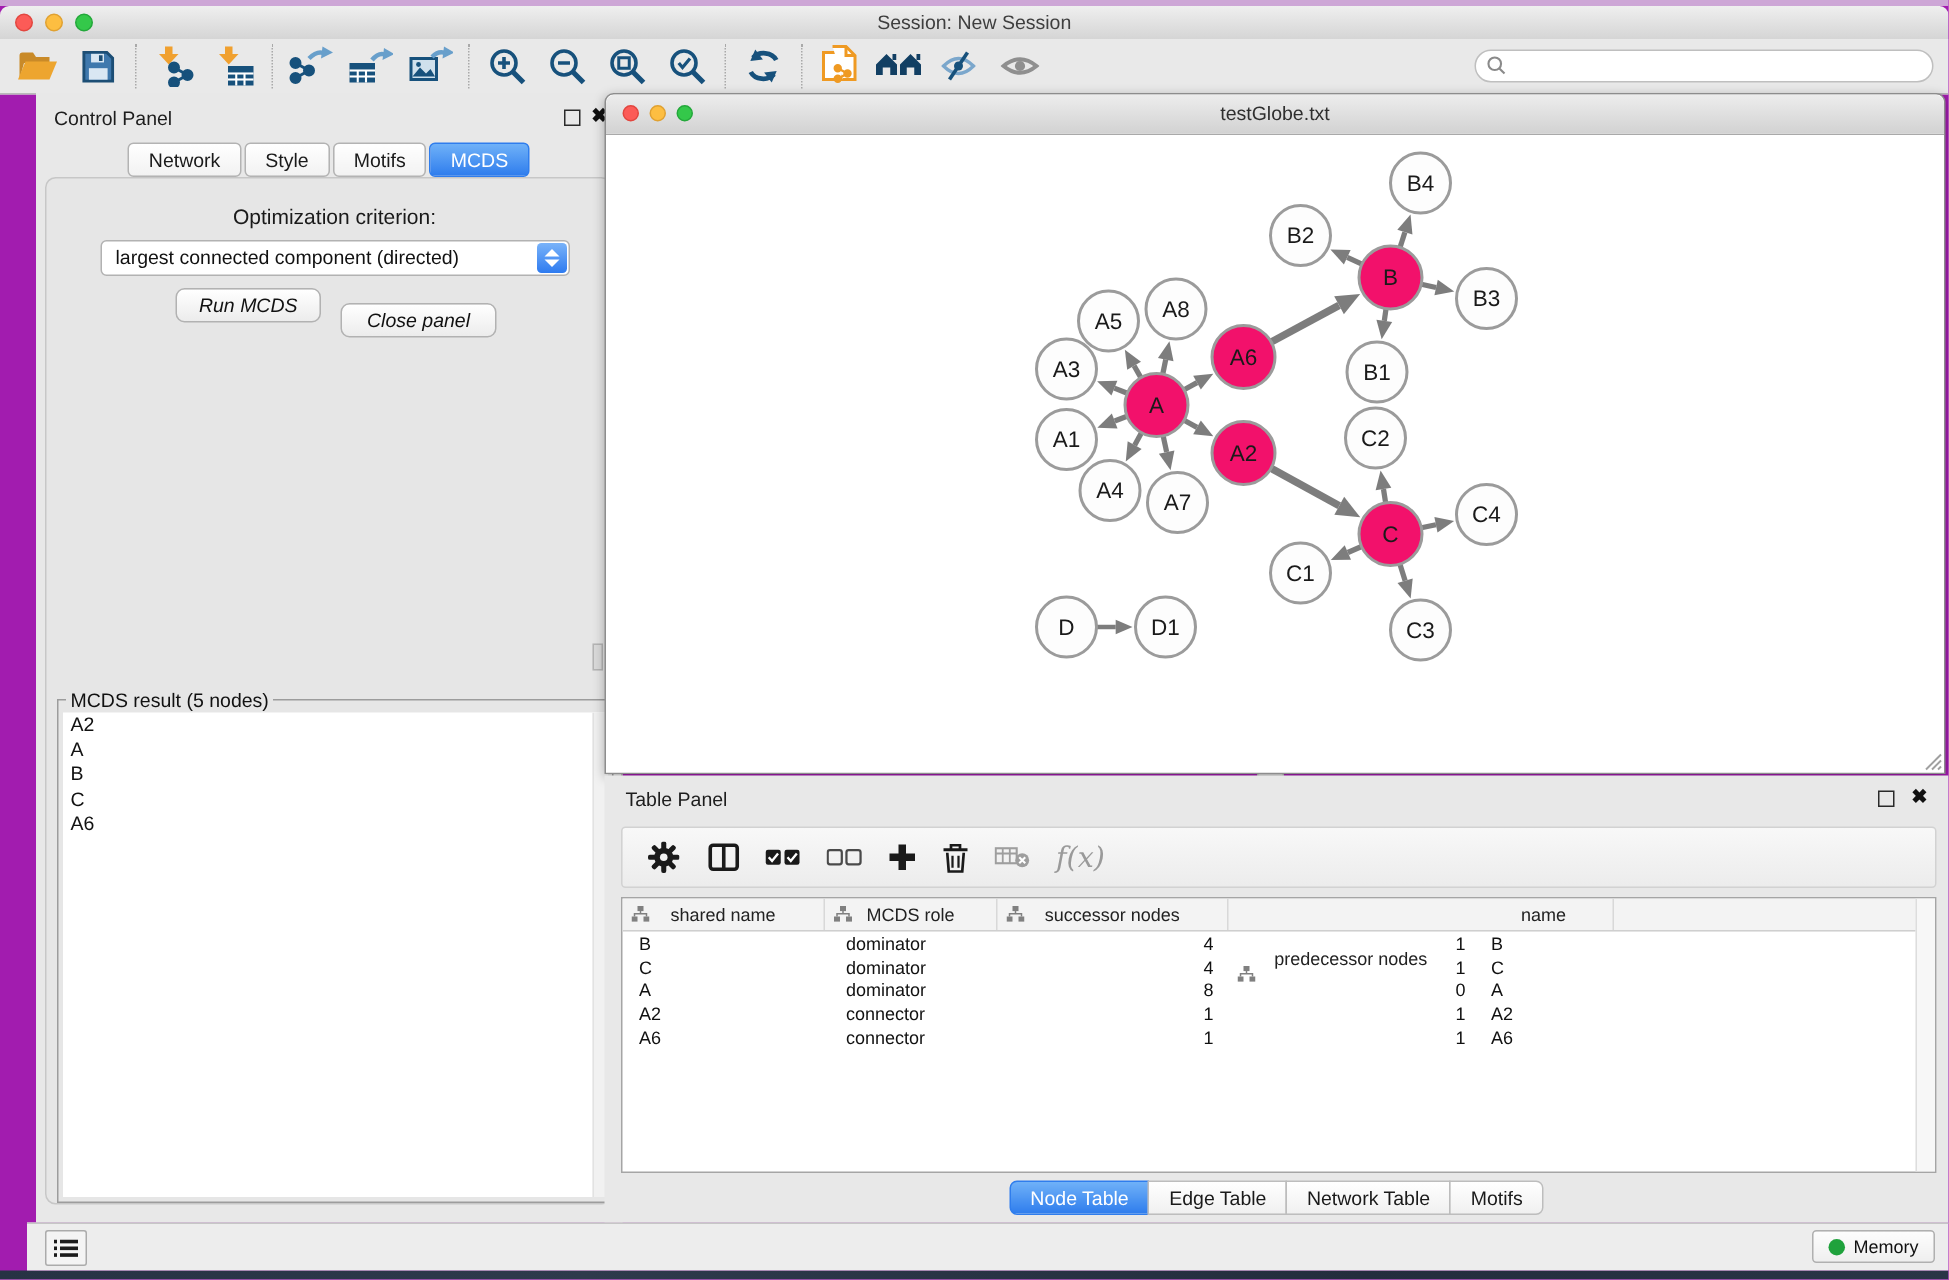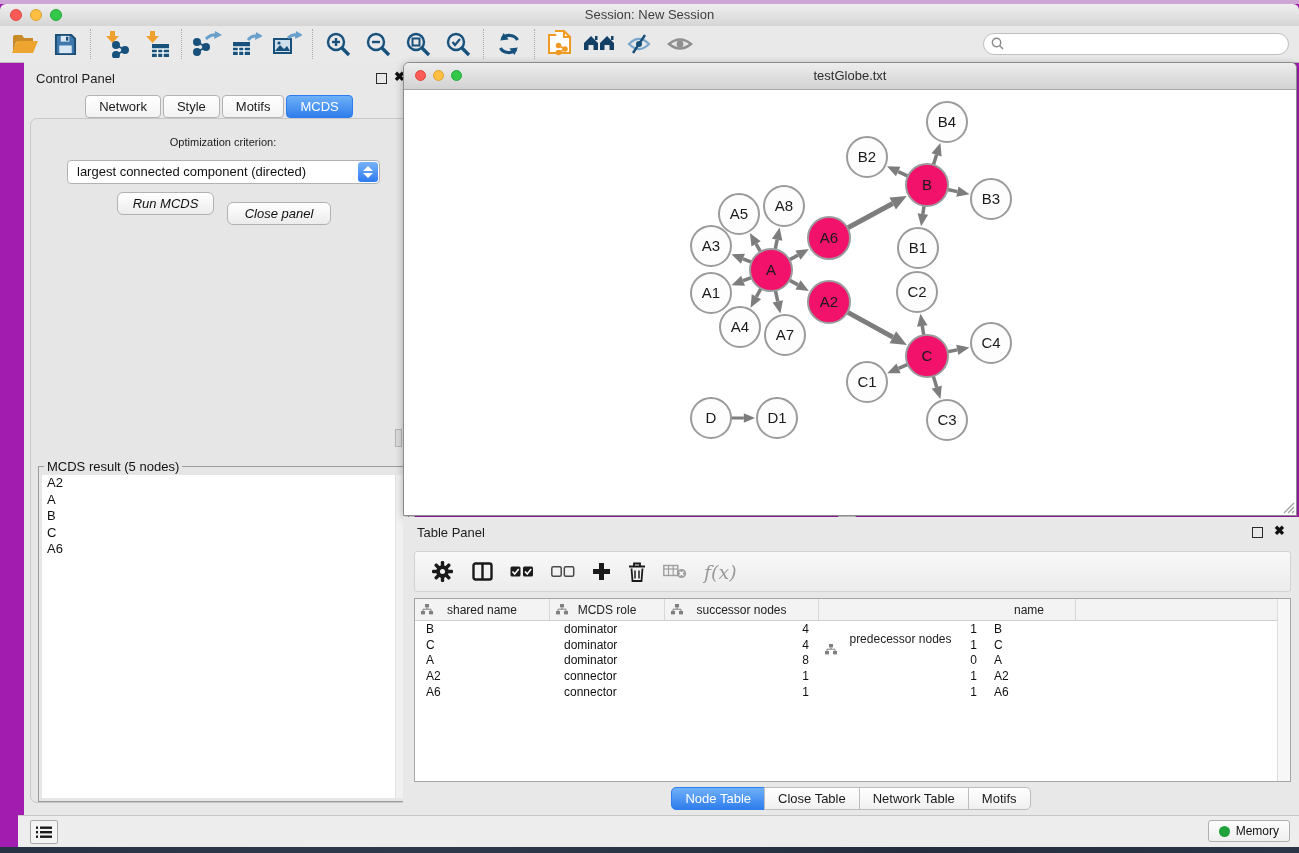--- a/index.html
+++ b/index.html
@@ -28,21 +28,21 @@
   
   .control-panel{position:absolute;left:0;top:62px;width:390px;bottom:38px;background:#e8e8e8;border-right:1px solid #b9b9b9;margin-left:24px;}
   .panel-head{position:absolute;top:0;left:0;right:0;height:32px;}
   .panel-title{position:absolute;left:12px;top:9px;font-size:13px;color:#1d1d1d;}
   .float-ico{position:absolute;top:11px;width:9px;height:9px;border:1.5px solid #2a2a2a;background:transparent;}
   .close-ico{position:absolute;top:7px;font-size:13px;font-weight:bold;color:#111;}
   .cp-tabs{position:absolute;top:33px;left:0;right:0;display:flex;justify-content:center;}
   .cp-tab{height:17px;line-height:17px;border:1px solid #b3b3b3;background:linear-gradient(#ffffff,#f2f2f2);padding:2px 13px;font-size:13px;color:#1a1a1a;border-radius:4px;margin:0 1px;cursor:default;}
   .cp-tab.active{background:linear-gradient(#6fb1f8,#2f7ded);border-color:#2f7ded;color:#fff;}
   .cp-inner{position:absolute;top:56px;left:6px;right:6px;bottom:12px;background:#e6e6e6;border:1px solid #c7c7c7;border-radius:7px;}
-  .opt-label{position:absolute;top:17px;left:8px;right:0;text-align:center;font-size:11px;color:#1a1a1a;}
+  .opt-label{position:absolute;top:17px;left:8px;right:0;text-align:center;font-size:14px;color:#1a1a1a;}
   .dropdown{position:absolute;top:41px;left:36px;width:313px;height:24px;background:#fff;border:1px solid #b2b2b2;border-radius:4px;box-sizing:border-box;}
   .dropdown .dval{position:absolute;left:9px;top:0;line-height:22px;font-size:13px;color:#111;}
   .stepper{position:absolute;right:1px;top:1px;width:20px;height:20px;border-radius:3px;background:linear-gradient(#79b3f9,#2e7bf0);}
   .stepper .up{position:absolute;left:5px;top:4px;width:0;height:0;border-left:5px solid transparent;border-right:5px solid transparent;border-bottom:5px solid #fff;}
   .stepper .dn{position:absolute;left:5px;bottom:4px;width:0;height:0;border-left:5px solid transparent;border-right:5px solid transparent;border-top:5px solid #fff;}
   .push-btn{position:absolute;height:23px;background:linear-gradient(#ffffff,#ececec);border:1px solid #b2b2b2;border-radius:6px;font-size:13px;color:#111;text-align:center;line-height:21px;box-sizing:border-box;cursor:default;font-style:italic;}
   #run-btn{top:73px;left:86px;width:97px;}
   #closep-btn{top:83px;left:196px;width:104px;}
   .mcds-group{position:absolute;left:7px;width:369px;top:340px;height:341px;border:1px solid #9c9c9c;margin:0;padding:0;background:#e6e6e6;}
   .mcds-group legend{font-size:13px;color:#111;margin-left:5px;padding:0 3px;}
@@ -655,21 +655,21 @@
             <div class="tcell c2">1</div>
             <div class="tcell c3">1</div>
             <div class="tcell c4">A6</div>
           </div>
         </div>
       <div class="table-scroll"></div>
     </div>
 
     <div class="tp-tabs">
       <div class="tp-tab active">Node Table</div>
-      <div class="tp-tab">Close Table</div>
+      <div class="tp-tab">Edge Table</div>
       <div class="tp-tab">Network Table</div>
       <div class="tp-tab">Motifs</div>
     </div>
   </div>
 
   <div class="statusbar">
     <div class="list-btn">
       <svg width="16" height="13" viewBox="0 0 16 13">
         <g fill="#1a1a1a">
           <rect x="0" y="0.5" width="2" height="2.4"></rect>

